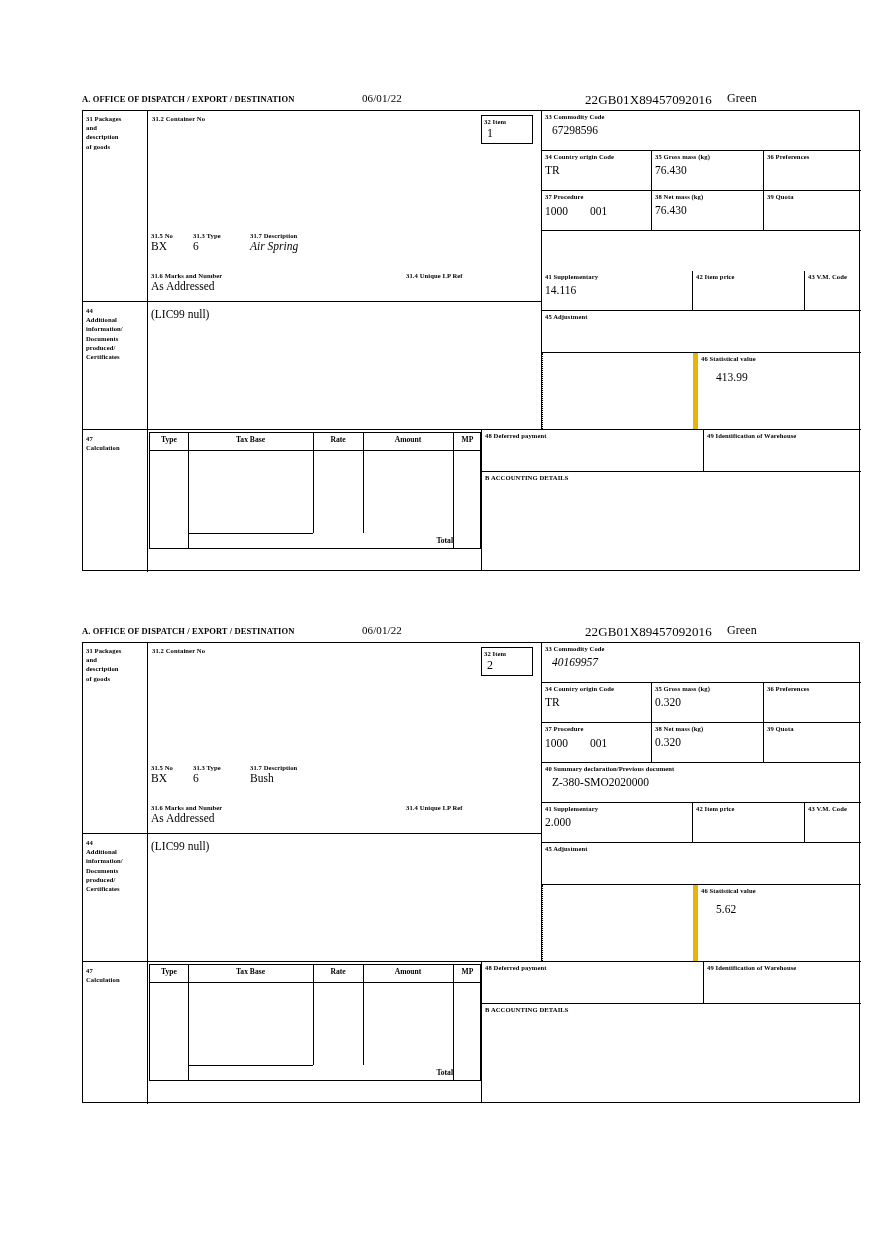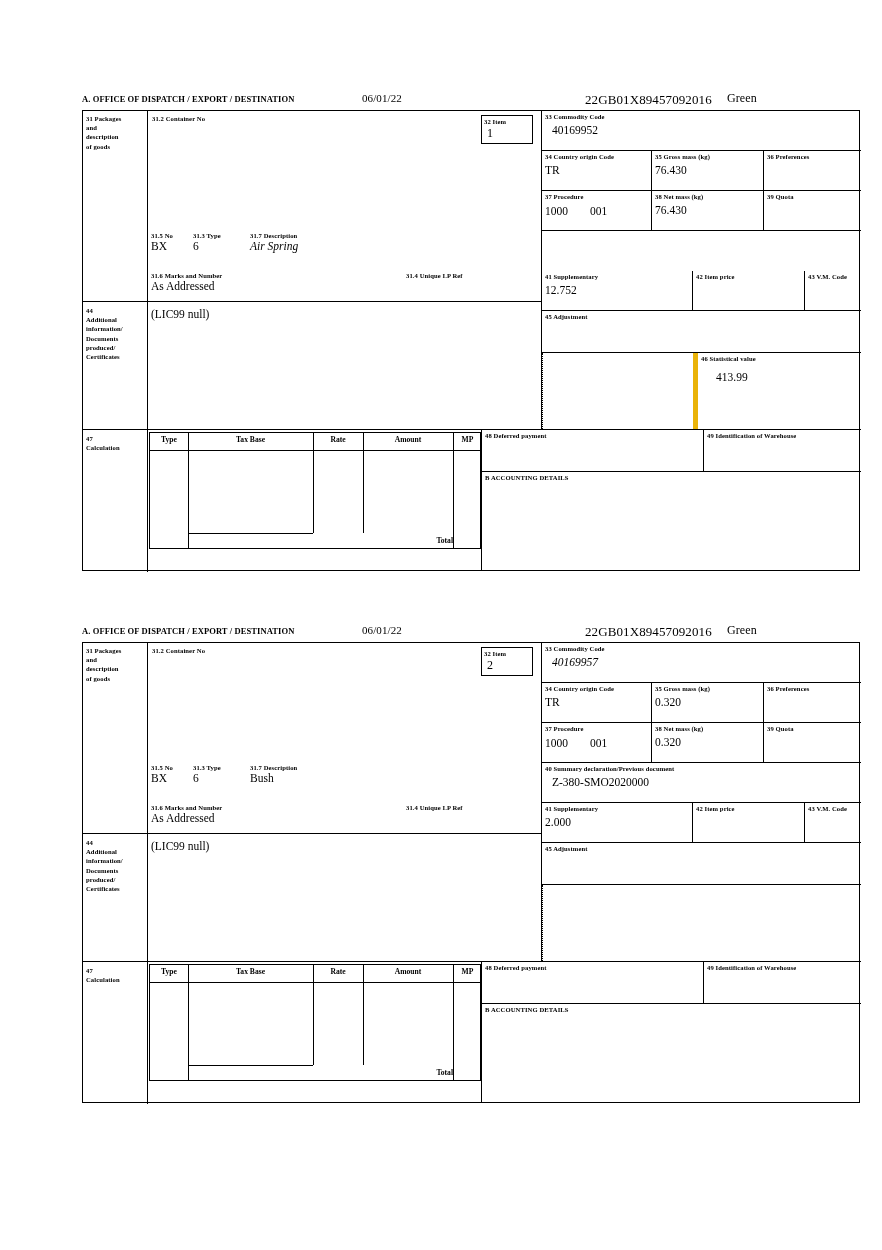--- a/index.html
+++ b/index.html
@@ -197,21 +197,21 @@
         <span class="val" style="position:absolute;left:0;top:9px;">As Addressed</span>
         <span class="val" style="position:absolute;left:255px;top:9px;"></span>
       </div>
 
       <div class="cell" style="left:68px;top:193px;width:380px;height:20px;">
         <span class="val">(LIC99 null)</span>
       </div>
 
       <div class="cell pad bb" style="left:459px;top:0;width:319px;height:40px;">
         <span class="lbl">33 Commodity Code</span>
-        <span class="val" style="display:block;padding-left:7px;padding-top:3px;">40169952</span>
+        <span class="val" style="display:block;padding-left:7px;padding-top:3px;">67298596</span>
       </div>
 
       <div class="cell pad bb br" style="left:459px;top:40px;width:110px;height:40px;">
         <span class="lbl">34 Country origin Code</span>
         <span class="val" style="display:block;padding-top:3px;">TR</span>
       </div>
       <div class="cell pad bb br" style="left:569px;top:40px;width:112px;height:40px;">
         <span class="lbl">35 Gross mass (kg)</span>
         <span class="val" style="display:block;padding-top:3px;">76.430</span>
       </div>
@@ -230,21 +230,21 @@
         <span class="val" style="display:block;padding-top:3px;">76.430</span>
       </div>
       <div class="cell pad bb" style="left:681px;top:80px;width:97px;height:40px;">
         <span class="lbl">39 Quota</span>
         <span class="val" style="display:block;padding-top:3px;"></span>
       </div>
 
 
       <div class="cell pad bb br" style="left:459px;top:160px;width:151px;height:40px;">
         <span class="lbl">41 Supplementary</span>
-        <span class="val" style="display:block;padding-top:3px;">12.752</span>
+        <span class="val" style="display:block;padding-top:3px;">14.116</span>
       </div>
       <div class="cell pad bb br" style="left:610px;top:160px;width:112px;height:40px;">
         <span class="lbl">42 Item price</span>
         <span class="val" style="display:block;padding-top:3px;"></span>
       </div>
       <div class="cell pad bb" style="left:722px;top:160px;width:56px;height:40px;">
         <span class="lbl">43 V.M. Code</span>
         <span class="val" style="display:block;padding-top:3px;"></span>
       </div>
 
@@ -411,20 +411,24 @@
         <span class="val" style="display:block;padding-top:3px;"></span>
       </div>
 
       <div class="cell pad bb" style="left:459px;top:200px;width:319px;height:42px;">
         <span class="lbl">45 Adjustment</span>
         <span class="val" style="display:block;padding-left:7px;padding-top:3px;"></span>
       </div>
 
       <div class="dotted-v" style="left:459px;top:242px;height:76px;"></div>
 
+      <div class="cell pad bl" style="left:610px;top:242px;width:168px;height:76px;">
+        <span class="lbl">46 Statistical value</span>
+        <span class="val" style="display:block;padding-left:15px;padding-top:8px;">5.62</span>
+      </div>
 
       <div class="cell" style="left:66px;top:321px;width:332px;height:117px;border:1px solid #000;">
         <div style="position:absolute;left:0;top:0;width:100%;height:17px;border-bottom:1px solid #000;">
           <div class="calchdr" style="position:absolute;left:0;top:0;width:38px;border-right:1px solid #000;height:17px;">Type</div>
           <div class="calchdr" style="position:absolute;left:38px;top:0;width:125px;border-right:1px solid #000;height:17px;">Tax Base</div>
           <div class="calchdr" style="position:absolute;left:163px;top:0;width:50px;border-right:1px solid #000;height:17px;">Rate</div>
           <div class="calchdr" style="position:absolute;left:213px;top:0;width:90px;border-right:1px solid #000;height:17px;">Amount</div>
           <div class="calchdr" style="position:absolute;left:303px;top:0;width:29px;height:17px;">MP</div>
         </div>
         <div style="position:absolute;left:38px;top:17px;width:1px;height:100px;background:#000;"></div>

